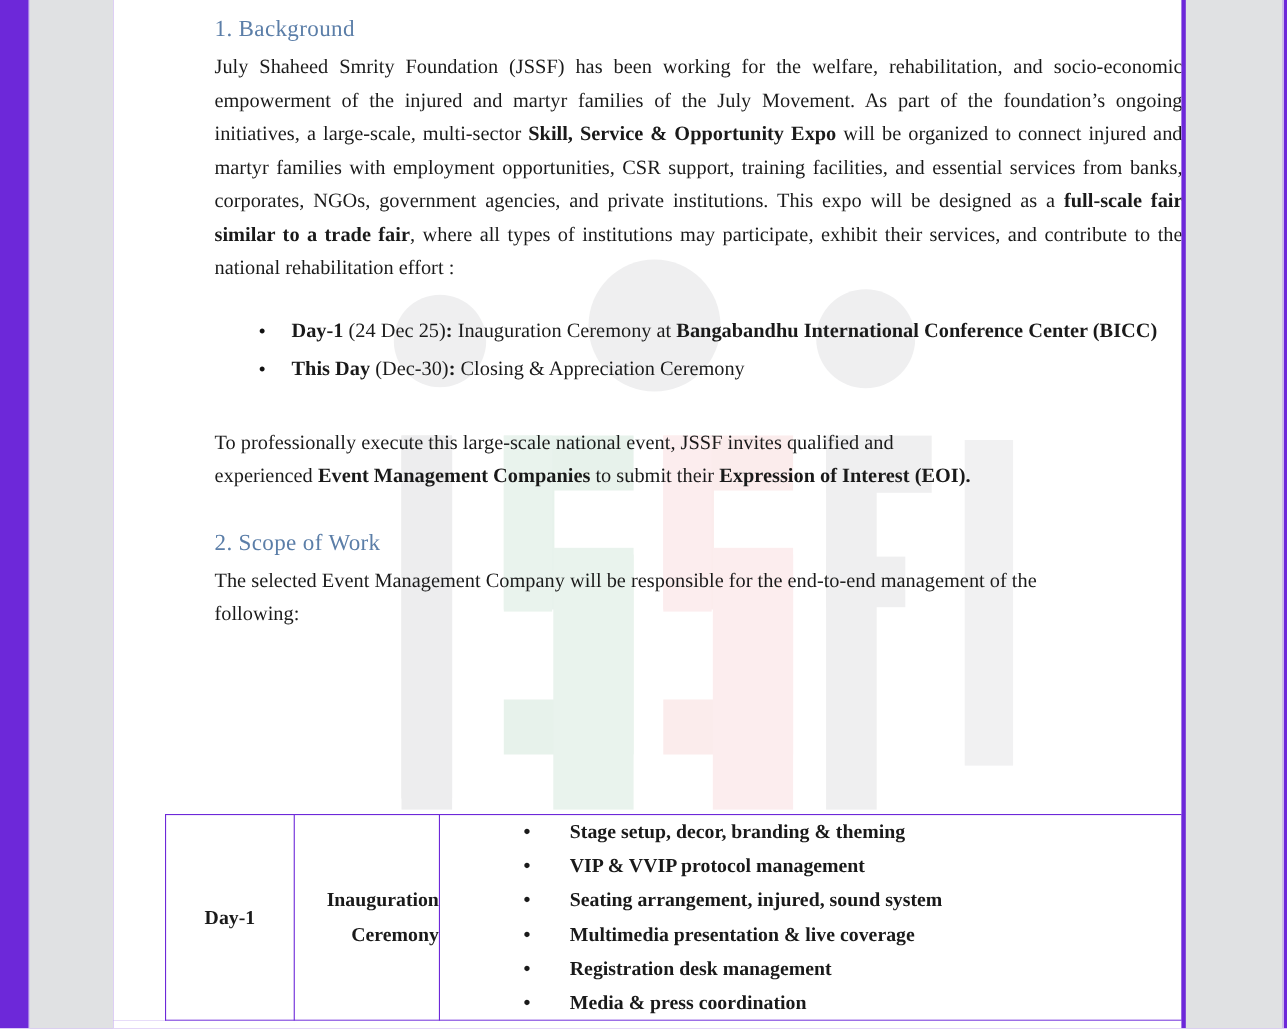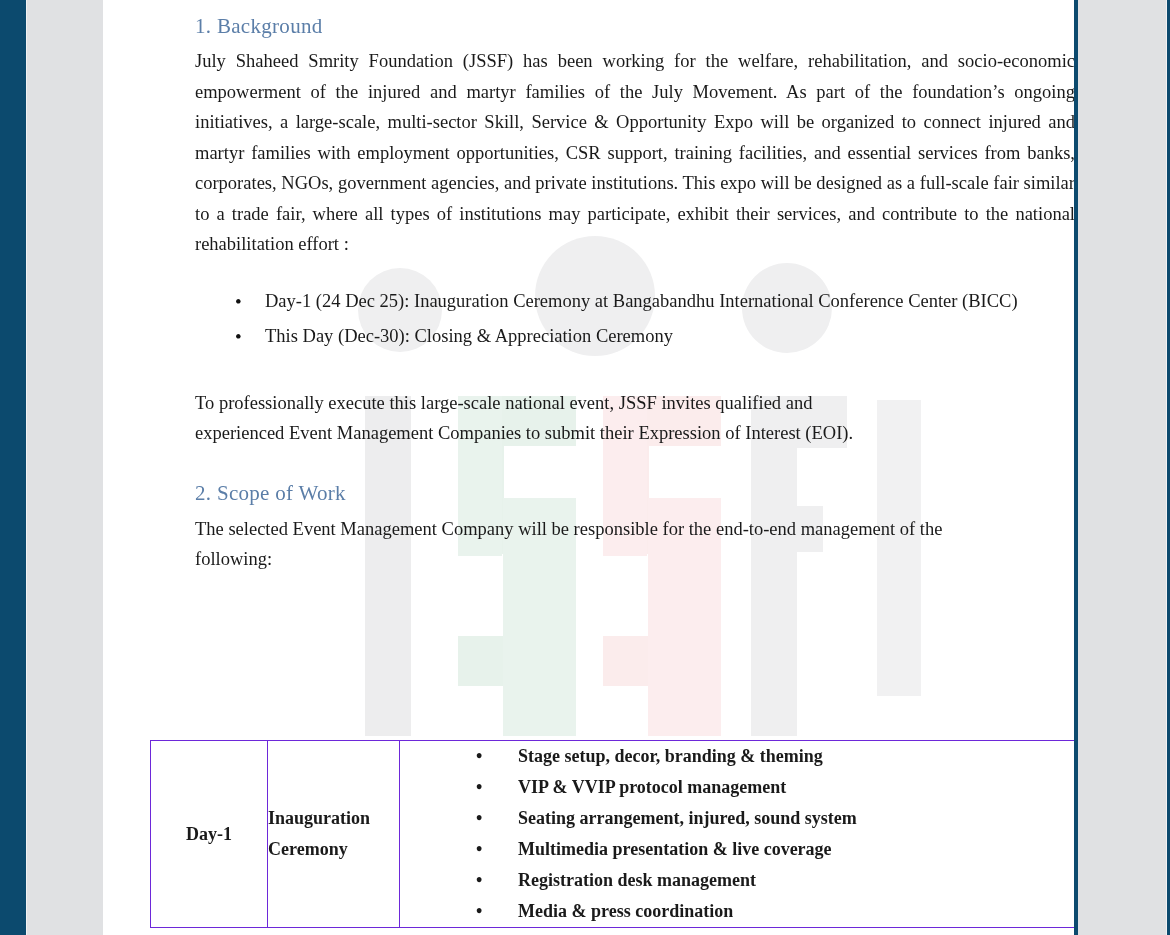--- a/index.html
+++ b/index.html
@@ -8,21 +8,21 @@
     width: 1170px;
     height: 935px;
     overflow: hidden;
     background: #ffffff;
   }
 
   #viewer {
     position: relative;
     width: 1170px;
     height: 935px;
-    background: #0c4a6e;
+    background: #6d28d9;
   }
 
   
   .gutter {
     position: absolute;
     top: 0;
     height: 935px;
     background: #e0e1e3;
   }
   .gutter.left  { left: 27px;   width: 76px; }
@@ -89,21 +89,21 @@
   p.body-text {
     font-family: "Liberation Serif", serif;
     font-size: 18.5px;
     line-height: 30.5px;
     color: #1a1a1a;
     margin: 0;
     padding: 0;
   }
   p.justified { text-align: justify; text-align-last: left; }
 
-  b, strong { font-weight: 400; }
+  b, strong { font-weight: 700; }
 
   ul.doc-list {
     list-style: none;
     margin: 0;
     padding: 0;
   }
   ul.doc-list > li {
     font-family: "Liberation Serif", serif;
     font-size: 18.5px;
     line-height: 35px;
@@ -136,21 +136,21 @@
     font-weight: bold;
   }
   td.col-day {
     width: 116px;
     text-align: center;
     font-size: 18px;
     line-height: 31px;
   }
   td.col-activity {
     width: 131px;
-    text-align: left;
+    text-align: right;
     font-size: 18px;
     line-height: 31px;
   }
   td.col-tasks {
     padding: 9px 8px 9px 0;
     vertical-align: top;
   }
   td.col-tasks ul {
     list-style: none;
     margin: 0;

